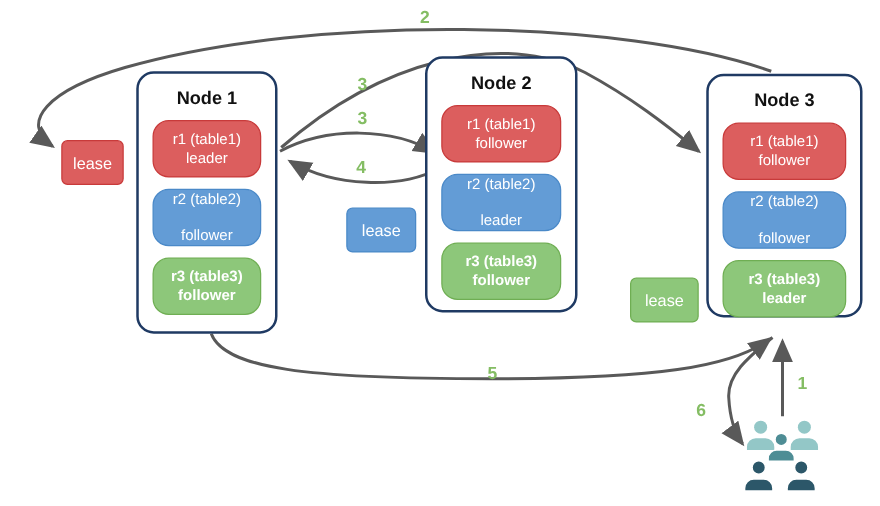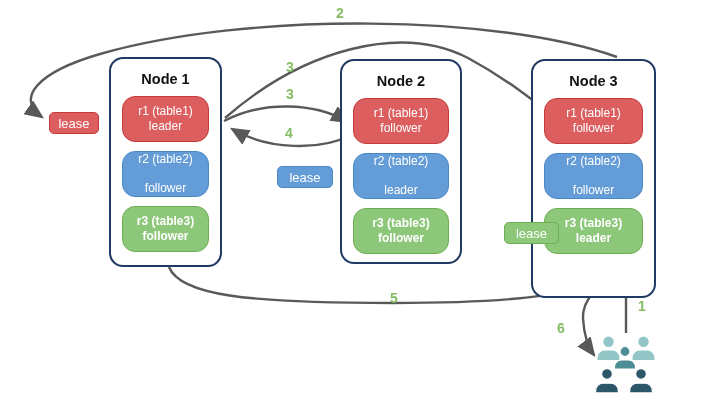--- a/index.html
+++ b/index.html
@@ -23,21 +23,21 @@
   .replica{
     height:46px;border-radius:13px;margin-bottom:9px;color:#ffffff;
     display:flex;flex-direction:column;align-items:center;justify-content:center;
     font-size:12px;line-height:15px;box-sizing:border-box;
   }
   .replica.red{background:var(--replica-red-fill);border:1.5px solid var(--replica-red-border);}
   .replica.blue{background:var(--replica-blue-fill);border:1.5px solid var(--replica-blue-border);justify-content:space-between;}
   .replica.green{background:var(--replica-green-fill);border:1.5px solid var(--replica-green-border);font-weight:bold;}
 
   .lease{
-    position:absolute;height:22px;border-radius:5px;color:#ffffff;font-size:13px;
+    position:absolute;height:36px;border-radius:5px;color:#ffffff;font-size:13px;
     display:flex;align-items:center;justify-content:center;box-sizing:border-box;
   }
   .lease-red{background:var(--replica-red-fill);border:1.5px solid var(--replica-red-border);}
   .lease-blue{background:var(--replica-blue-fill);border:1.5px solid var(--replica-blue-border);}
   .lease-green{background:var(--replica-green-fill);border:1.5px solid var(--replica-green-border);}
 
   .step{
     position:absolute;color:var(--step-label);font-weight:bold;font-size:14px;
   }
   .person-front{stroke:#ffffff;stroke-width:1.2px;}
@@ -84,37 +84,37 @@
     <div class="replica blue">
       <div>r2 (table2)</div>
       <div>follower</div>
     </div>
     <div class="replica green">
       <div>r3 (table3)</div>
       <div>follower</div>
     </div>
   </div>
 
-  <div class="node" style="left:340px;top:59px;width:122px;height:205px">
+  <div class="node" style="left:340px;top:45px;width:122px;height:205px">
     <div class="node-title">Node 2</div>
     <div class="replica red">
       <div>r1 (table1)</div>
       <div>follower</div>
     </div>
     <div class="replica blue">
       <div>r2 (table2)</div>
       <div>leader</div>
     </div>
     <div class="replica green">
       <div>r3 (table3)</div>
       <div>follower</div>
     </div>
   </div>
 
-  <div class="node" style="left:531px;top:59px;width:125px;height:239px">
+  <div class="node" style="left:565px;top:59px;width:125px;height:195px">
     <div class="node-title">Node 3</div>
     <div class="replica red">
       <div>r1 (table1)</div>
       <div>follower</div>
     </div>
     <div class="replica blue">
       <div>r2 (table2)</div>
       <div>follower</div>
     </div>
     <div class="replica green">

